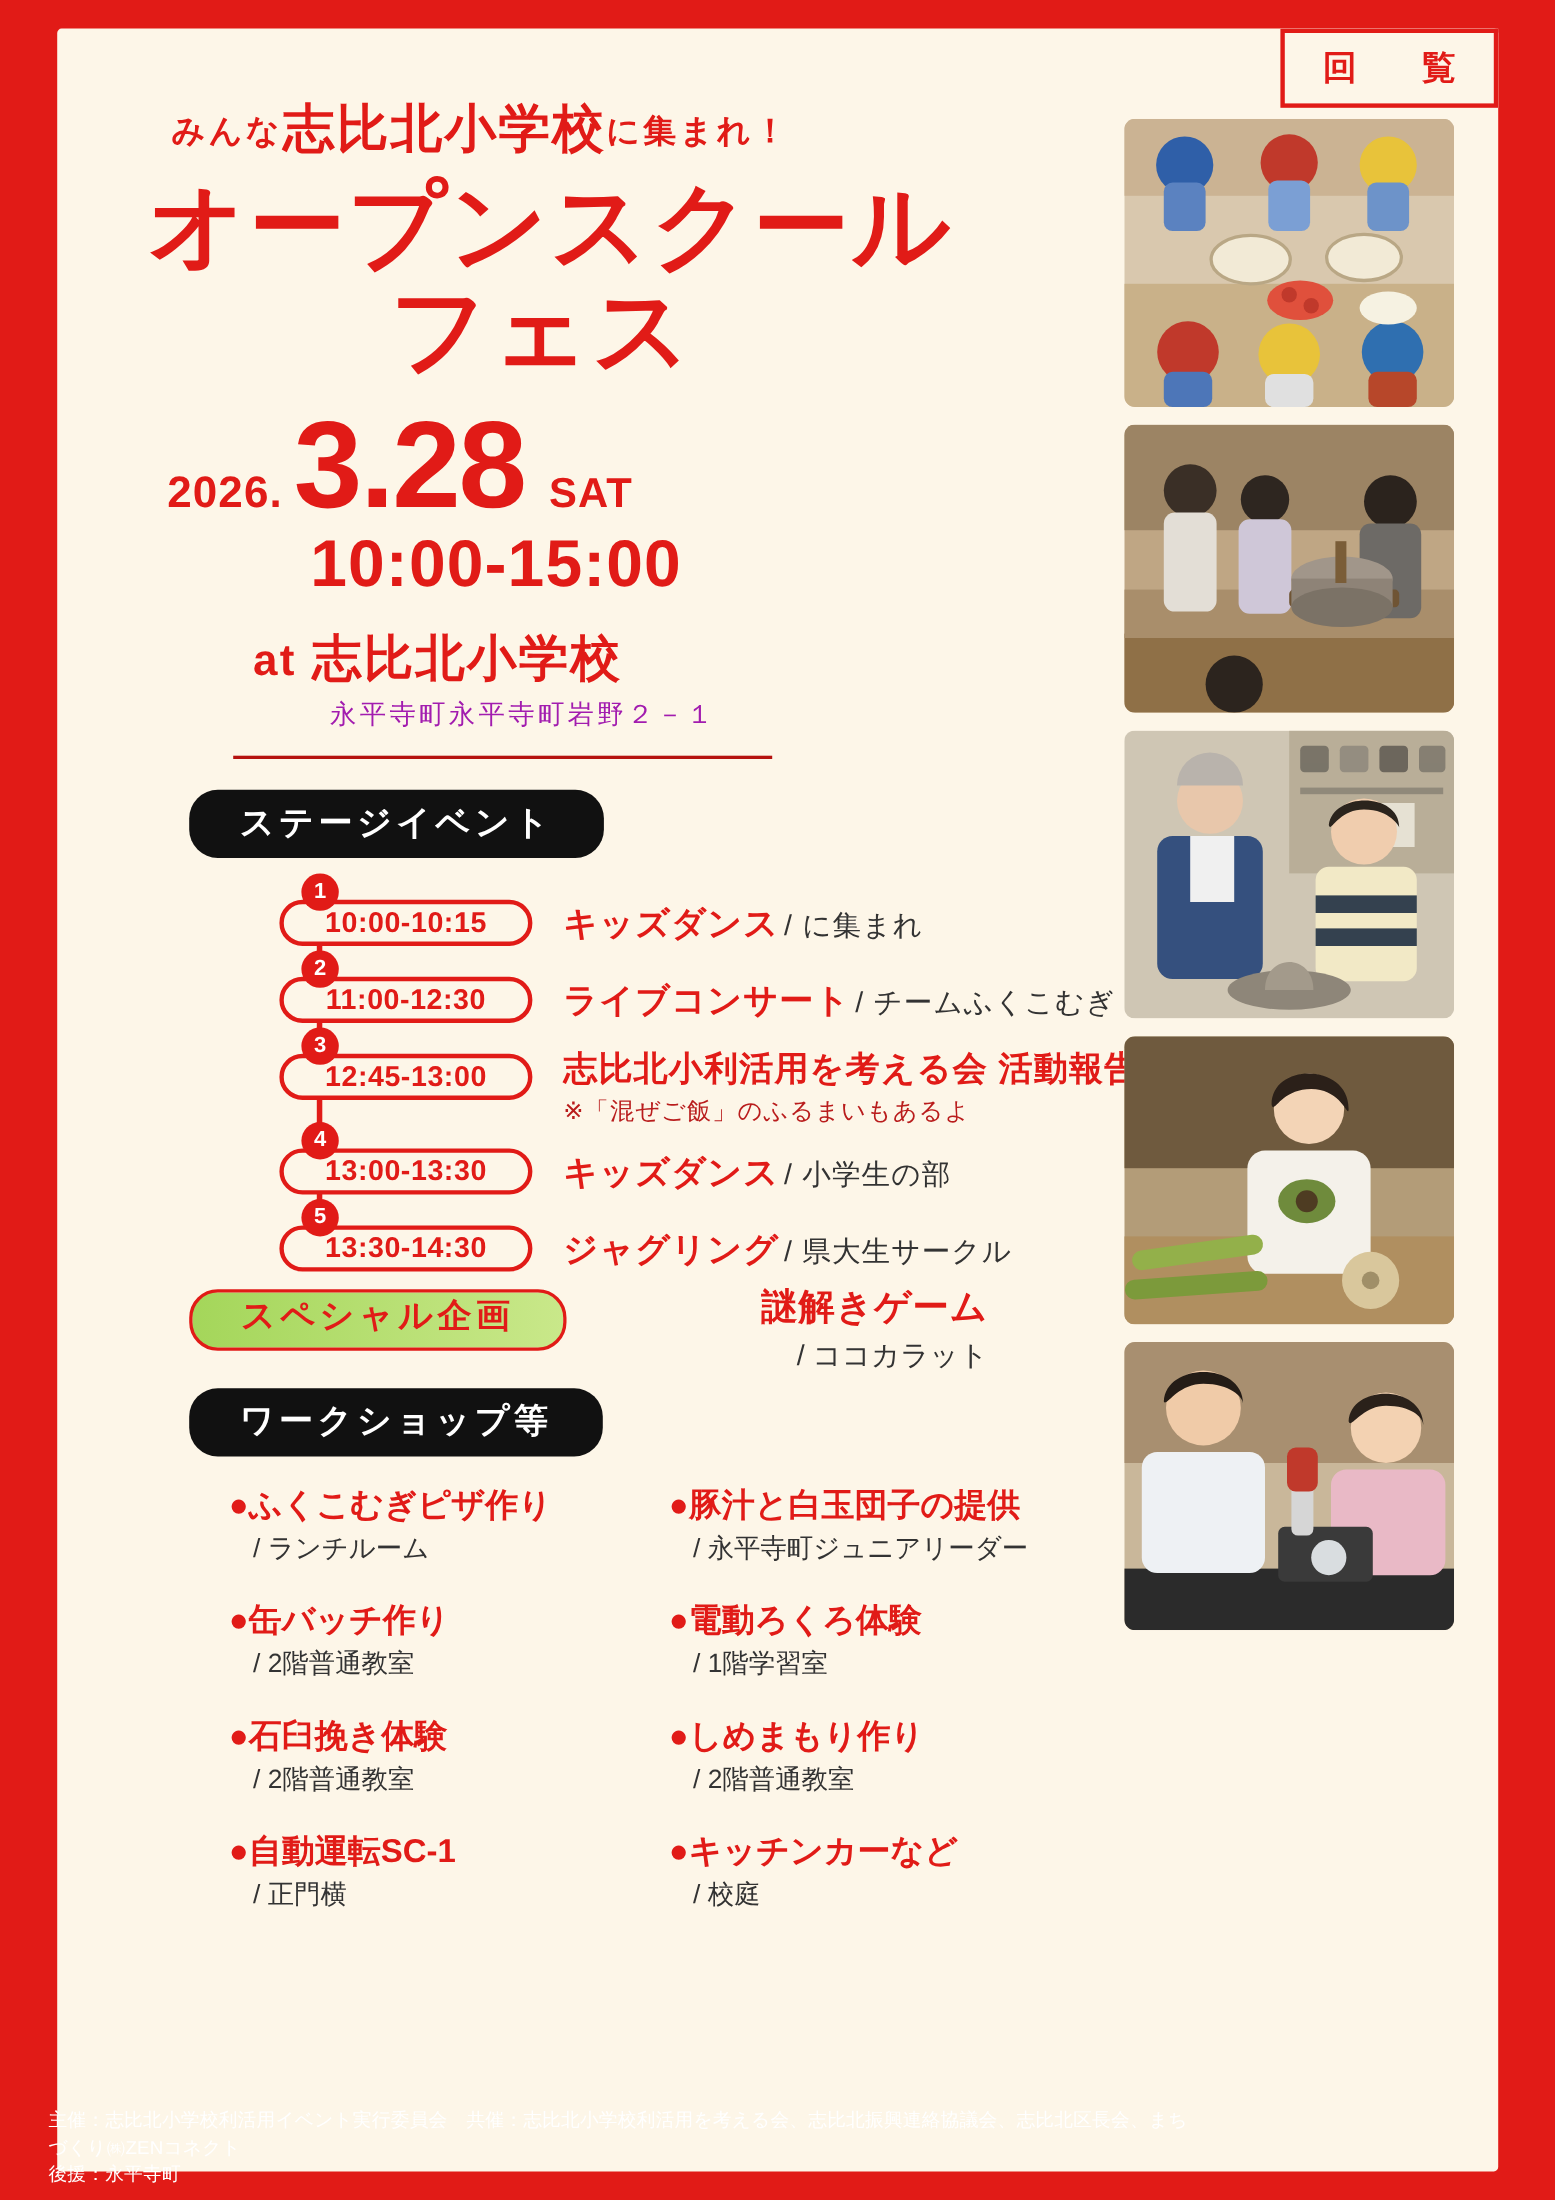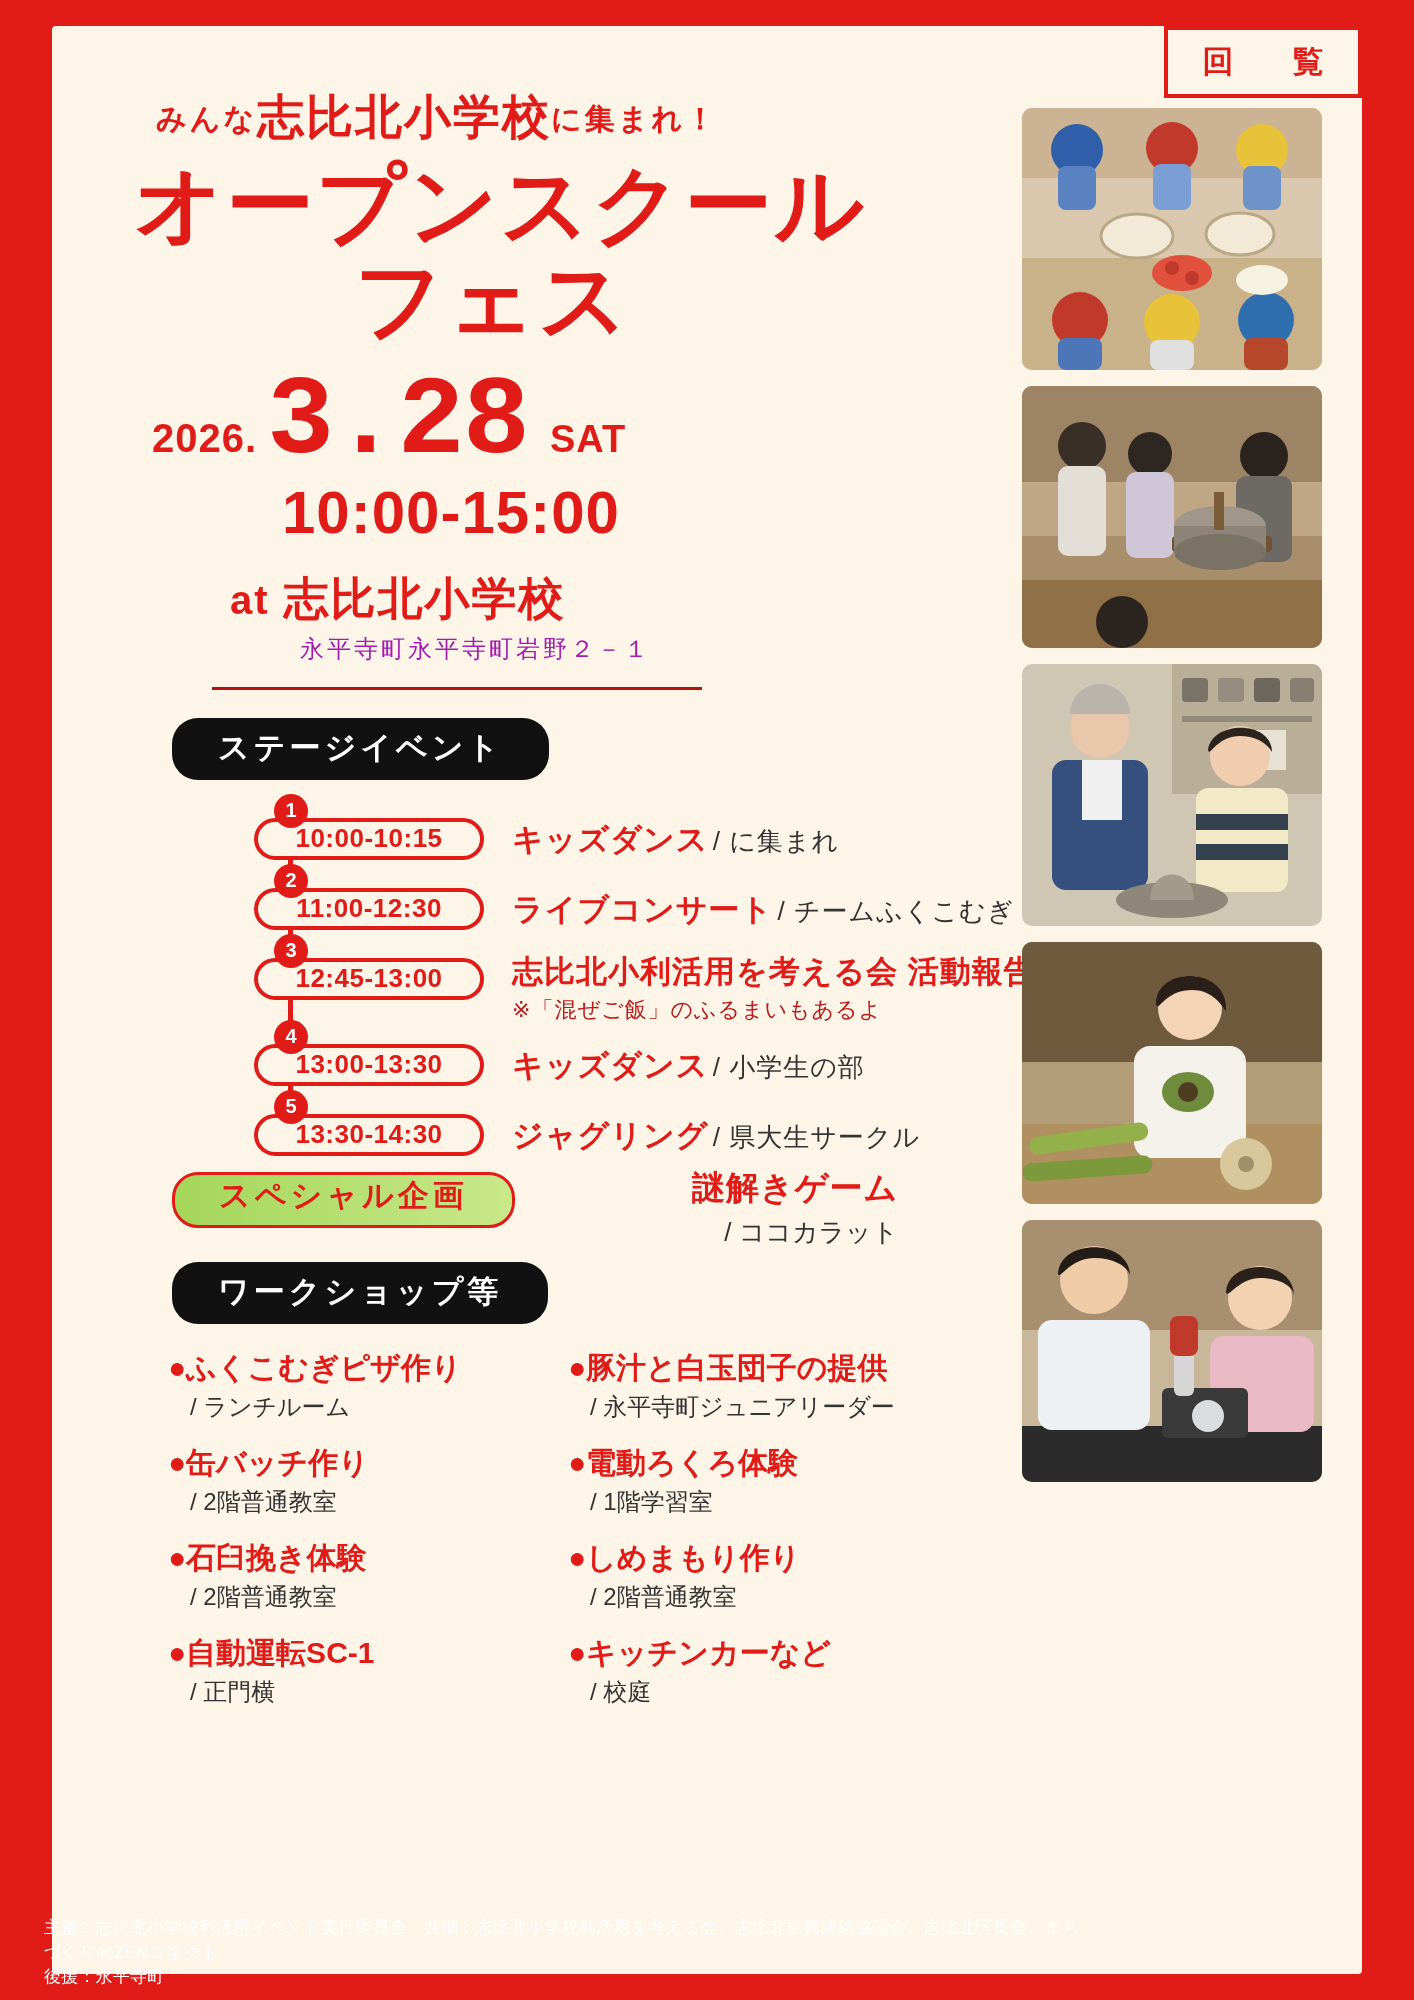--- a/index.html
+++ b/index.html
@@ -74,21 +74,20 @@
     align-items: baseline;
     color: #e11b17;
     font-weight: bold;
   }
   .year { font-size: 40px; letter-spacing: 1px; }
   .daynum {
     font-size: 112px;
     line-height: .9;
     margin-left: 10px;
     letter-spacing: -2px;
-    font-family: Liberation Mono, monospace;
   }
   .dow { font-size: 38px; margin-left: 22px; letter-spacing: 1px; }
   .timeline-hours {
     margin-left: 170px;
     margin-top: 4px;
     color: #e11b17;
     font-weight: bold;
     font-size: 60px;
     letter-spacing: 1px;
   }
@@ -219,25 +218,25 @@
   .special-sub {
     display: block;
     text-align: right;
     color: #333;
     font-size: 26px;
     margin-top: 4px;
   }
   .section-ws { margin-top: 4px; }
   
   .ws-grid {
-    margin: 24px 0 0 56px;
+    margin: 24px 0 0 96px;
     width: 810px;
     display: grid;
     grid-template-columns: 400px 410px;
-    row-gap: 20px;
+    row-gap: 30px;
   }
   .ws-name {
     color: #e11b17;
     font-weight: bold;
     font-size: 30px;
     letter-spacing: 0px;
     white-space: nowrap;
   }
   .ws-place {
     color: #333;

